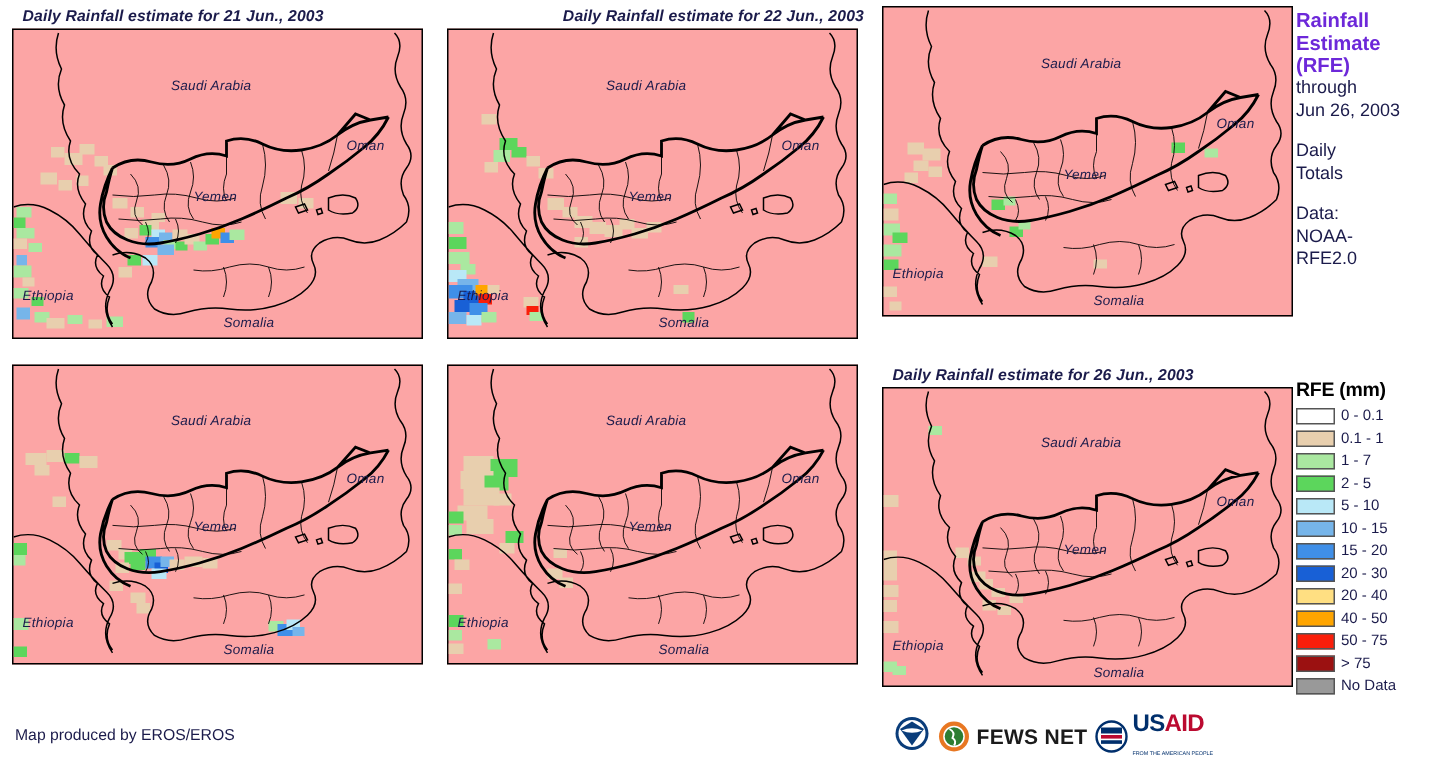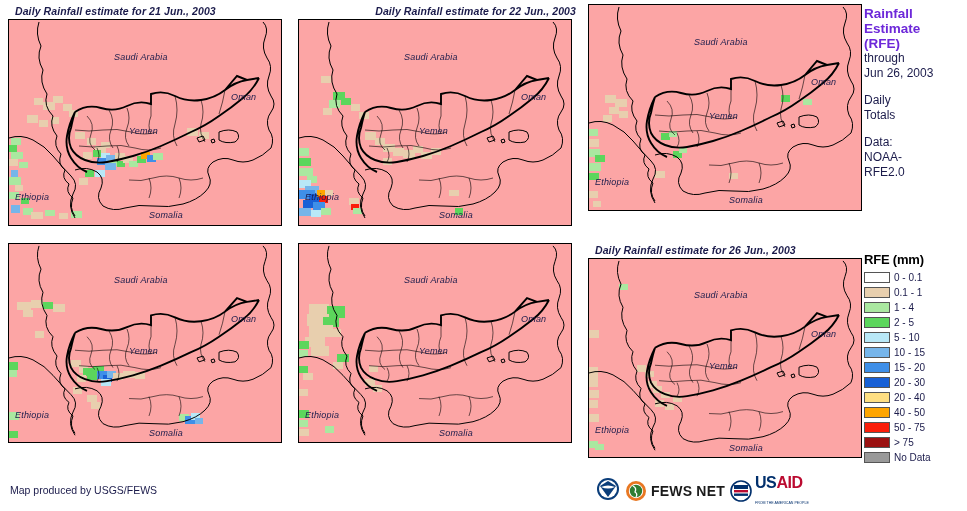--- a/index.html
+++ b/index.html
@@ -355,21 +355,21 @@
       <div class="lgrow">
         <span class="sw" style="background: rgb(255, 255, 255);"></span>
         <span class="lgtxt">0 - 0.1</span>
       </div>
       <div class="lgrow">
         <span class="sw" style="background: rgb(232, 207, 174);"></span>
         <span class="lgtxt">0.1 - 1</span>
       </div>
       <div class="lgrow">
         <span class="sw" style="background: rgb(170, 232, 160);"></span>
-        <span class="lgtxt">1 - 4</span>
+        <span class="lgtxt">1 - 7</span>
       </div>
       <div class="lgrow">
         <span class="sw" style="background: rgb(92, 214, 92);"></span>
         <span class="lgtxt">2 - 5</span>
       </div>
       <div class="lgrow">
         <span class="sw" style="background: rgb(185, 232, 247);"></span>
         <span class="lgtxt">5 - 10</span>
       </div>
       <div class="lgrow">
@@ -400,21 +400,21 @@
         <span class="sw" style="background: rgb(155, 17, 17);"></span>
         <span class="lgtxt">&gt; 75</span>
       </div>
       <div class="lgrow">
         <span class="sw" style="background: rgb(153, 153, 153);"></span>
         <span class="lgtxt">No Data</span>
       </div>
     </div>
 </div>
 
-<div id="credit">Map produced by USGS/FEWS</div>
+<div id="credit">Map produced by EROS/EROS</div>
 
 <div id="logos">
 
 
   <span>
     <svg width="24" height="24" viewBox="0 0 24 24">
       <circle cx="12" cy="12" r="11" fill="#0a3d7a"></circle>
       <circle cx="12" cy="12" r="9" fill="#ffffff"></circle>
       <path d="M12 4 L20 9 L12 20 L4 9 Z" fill="#0a3d7a"></path>
       <path d="M5 10 Q12 7 19 10 Q12 13 5 10 Z" fill="#ffffff"></path>

